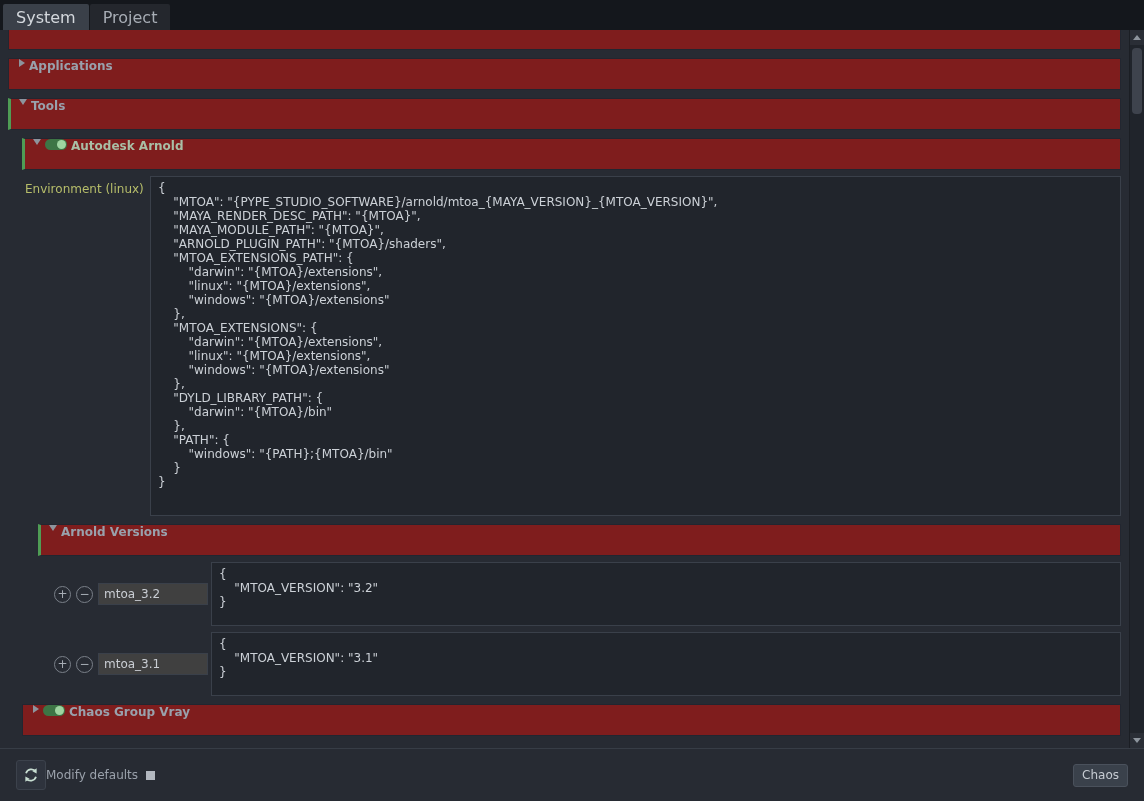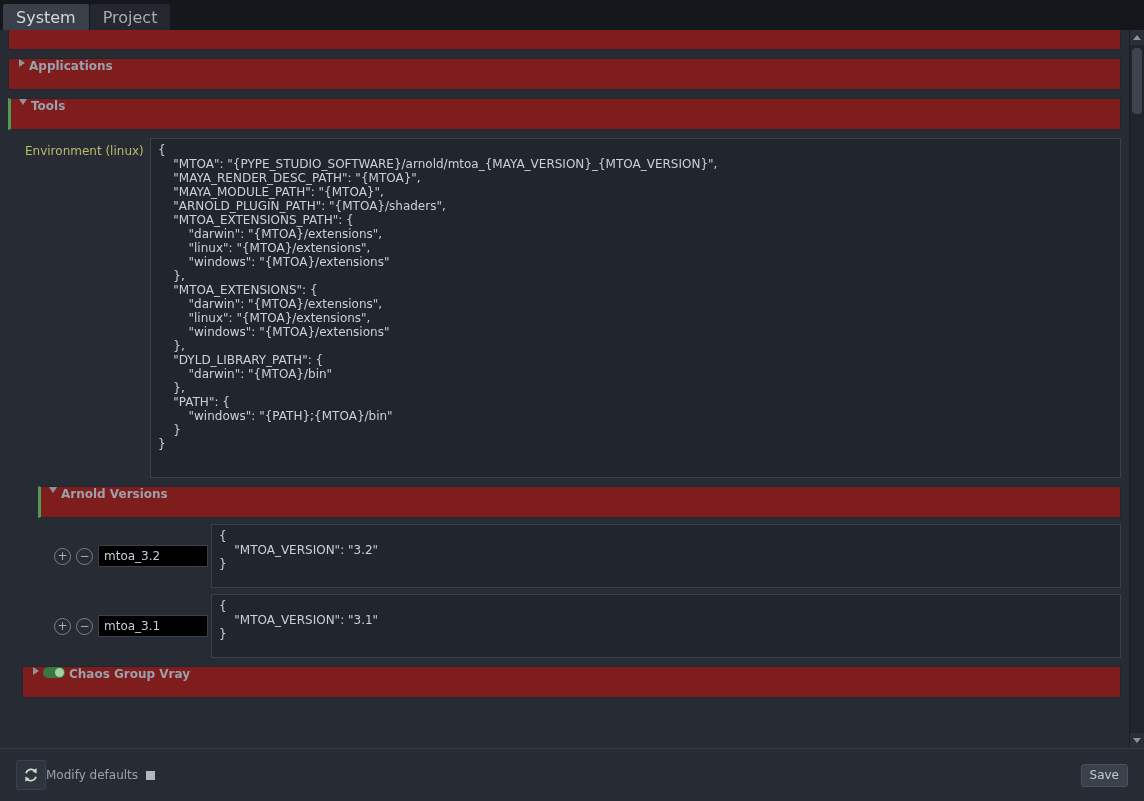--- a/index.html
+++ b/index.html
@@ -59,21 +59,21 @@
   
   .ver-row { display:flex; margin-top:6px; align-items:center; }
   .ver-controls { display:flex; align-items:center; gap:5px; padding-left:16px; width:173px; flex:none; }
   .round-btn {
     width:17px; height:17px; border-radius:50%; border:1px solid #7a8089;
     background:transparent; color:#a7adb5; font-size:12px; line-height:14px;
     display:flex; align-items:center; justify-content:center; cursor:pointer; flex:none;
     font-family:inherit;
   }
   .key-input {
-    width:110px; height:22px; background:#000000; border:1px solid #3a404a;
+    width:110px; height:22px; background:#404040; border:1px solid #3a404a;
     color:#c9cdd3; font-size:12px; padding:0 5px; outline:none; font-family:inherit;
   }
   .ver-row textarea.code { height:64px; }
 
   
   .scrollbar { width:15px; flex:none; background:#20242b; display:flex; flex-direction:column; border-left:1px solid #1b1e24; }
   .sb-btn { height:15px; background:#2a2e36; display:flex; align-items:center; justify-content:center; cursor:pointer; flex:none; }
   .sb-up { width:0; height:0; border-bottom:5px solid #8d949d; border-left:4px solid transparent; border-right:4px solid transparent; }
   .sb-down { width:0; height:0; border-top:5px solid #8d949d; border-left:4px solid transparent; border-right:4px solid transparent; }
   .sb-track { flex:1; position:relative; }
@@ -121,20 +121,25 @@
         </div>
       </div>
 
       <div class="sec">
         <div class="hdr accent">
           <span class="arrow-down"></span>
           <span class="title">Tools</span>
         </div>
 
         <div class="sec indent-1">
+          <div class="hdr accent">
+            <span class="arrow-down"></span>
+            <span class="toggle"></span>
+            <span class="title greenish">Autodesk Arnold</span>
+          </div>
 
           <div class="env-row">
             <div class="env-label">Environment (linux)</div>
             <textarea class="code" spellcheck="false" style="">{
     "MTOA": "{PYPE_STUDIO_SOFTWARE}/arnold/mtoa_{MAYA_VERSION}_{MTOA_VERSION}",
     "MAYA_RENDER_DESC_PATH": "{MTOA}",
     "MAYA_MODULE_PATH": "{MTOA}",
     "ARNOLD_PLUGIN_PATH": "{MTOA}/shaders",
     "MTOA_EXTENSIONS_PATH": {
         "darwin": "{MTOA}/extensions",
@@ -215,16 +220,16 @@
         <path d="M 4 7.2 A 5.6 5.6 0 0 1 13.8 5.6" fill="none" stroke="#c8ded2" stroke-width="1.7"></path>
         <polygon points="14.6,2.2 14.6,7.4 10.4,5.2" fill="#c8ded2"></polygon>
         <path d="M 14 10.8 A 5.6 5.6 0 0 1 4.2 12.4" fill="none" stroke="#c8ded2" stroke-width="1.7"></path>
         <polygon points="3.4,15.8 3.4,10.6 7.6,12.8" fill="#c8ded2"></polygon>
       </svg>
     </div>
     <div class="modify-wrap">
       <span class="modify-label">Modify defaults</span>
       <span class="modify-square"></span>
     </div>
-    <button class="save-btn">Save</button>
+    <button class="save-btn">Chaos</button>
   </div>
 
 </div>
 
 </body></html>

